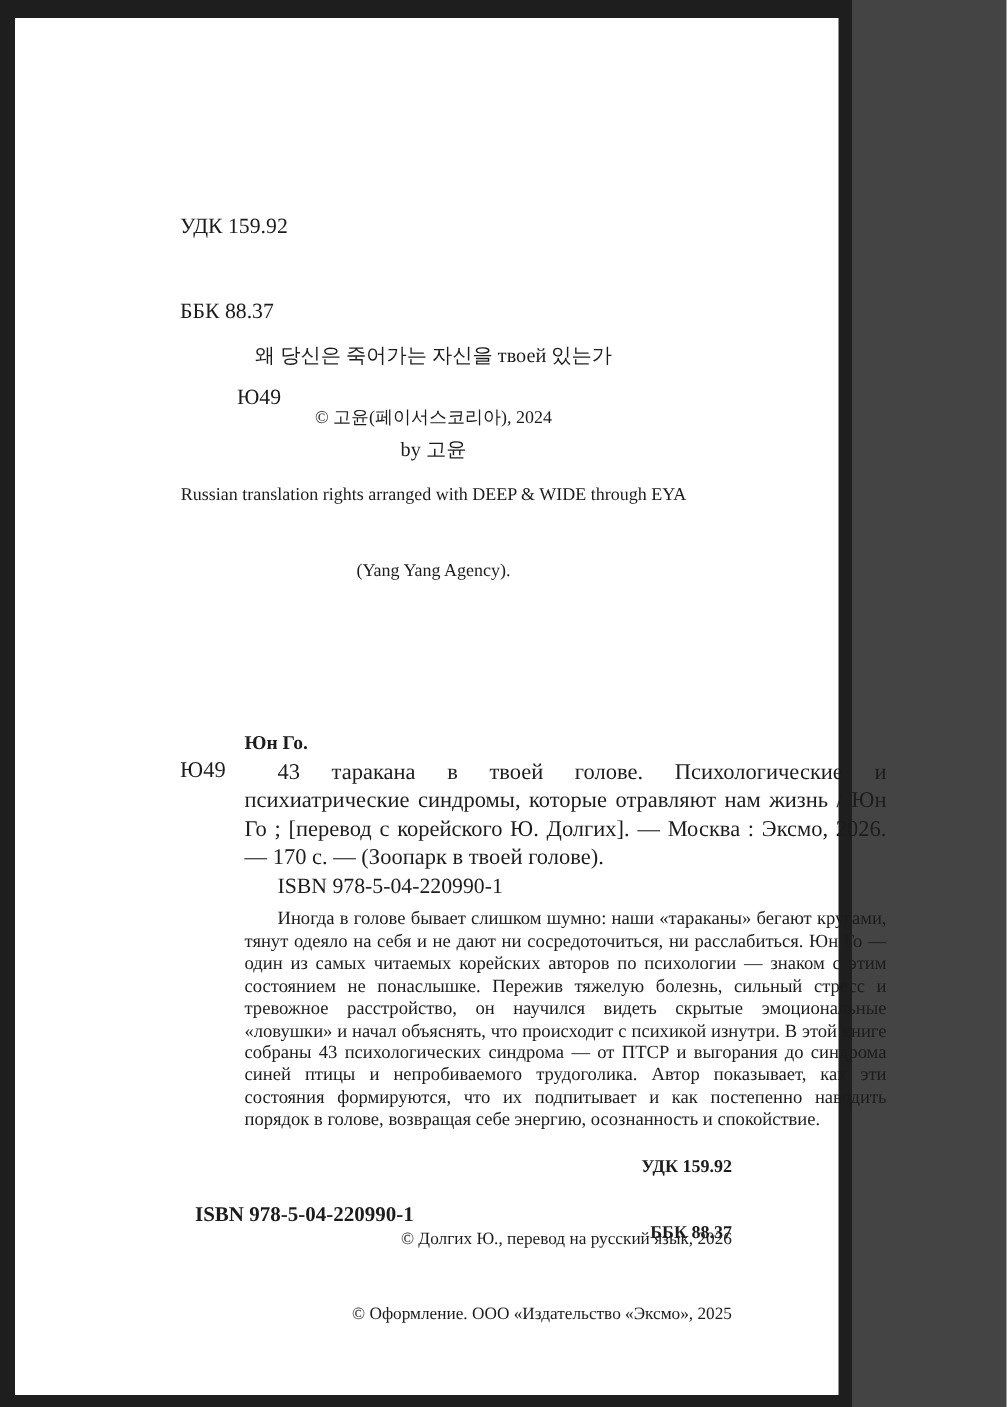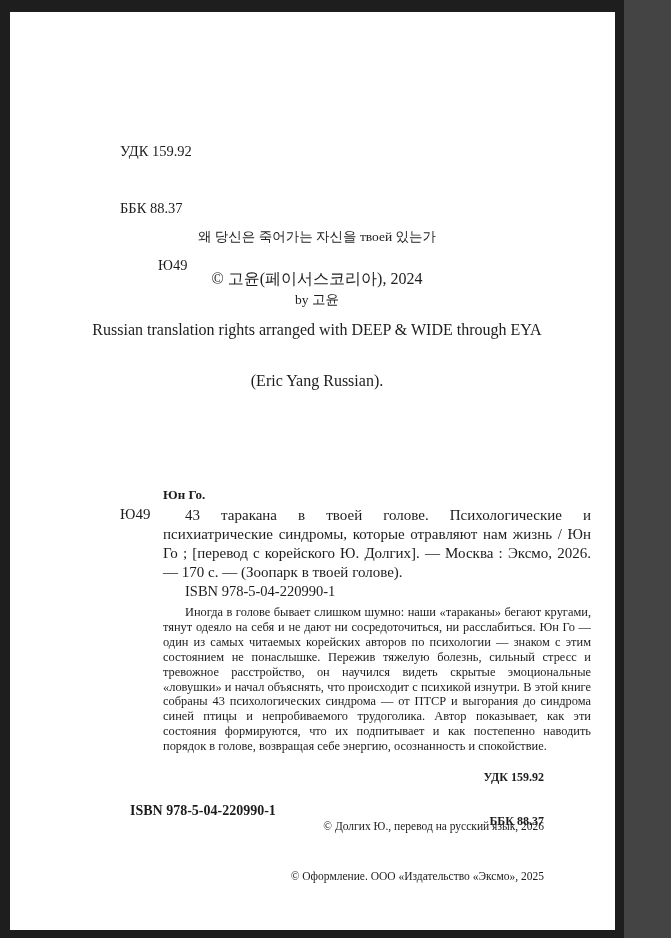--- a/index.html
+++ b/index.html
@@ -9,39 +9,39 @@
   }
   *{box-sizing:border-box;margin:0;padding:0;}
   body{
     margin:0;
     background:#444;
     font-family:"Liberation Serif","DejaVu Serif",serif;
     color:var(--ink);
   }
   .frame{
     position:relative;
-    width:624px;height:938px;
+    width:568px;height:938px;
     background:var(--frame);
   }
   .page{
     position:absolute;
     left:10px;top:12px;right:9px;bottom:8px; 
     background:var(--paper);
   }
   .page *{position:absolute;white-space:pre;}
   
   .top-codes{left:110px;top:92px;font-size:14.5px;line-height:19px;}
   .top-codes div{position:static;}
   .top-codes .sign{padding-left:38px;}
   
   .korean-block{left:20px;right:11px;top:172px;text-align:center;
     font-size:13.5px;line-height:21px;}
   .korean-block div{position:static;white-space:pre;}
   .rights-block{left:20px;right:11px;top:224px;text-align:center;
-    font-size:16px;line-height:17px;}
+    font-size:12px;line-height:17px;}
   .rights-block div{position:static;white-space:pre;}
   
   .catalog-author{left:153px;top:475px;font-size:13px;font-weight:bold;}
   .catalog-code{left:110px;top:494px;font-size:15px;}
   .catalog-desc{left:153px;top:494px;width:428px;
     font-size:15px;line-height:19px;text-align:justify;text-indent:22px;
     white-space:normal;}
   .isbn-center{left:175px;top:571px;font-size:14.5px;}
   
   .annotation{left:153px;top:593px;width:428px;
@@ -69,21 +69,21 @@
     </div>
 
     <div class="korean-block">
       <div>왜 당신은 죽어가는 자신을 твоей 있는가</div>
       <div>by 고윤</div>
     </div>
 
     <div class="rights-block">
       <div>© 고윤(페이서스코리아), 2024</div>
       <div>Russian translation rights arranged with DEEP &amp; WIDE through EYA</div>
-      <div>(Eric Yang Russian).</div>
+      <div>(Yang Yang Agency).</div>
     </div>
 
     <div class="catalog-author">Юн Го.</div>
     <div class="catalog-code">Ю49</div>
     <div class="catalog-desc">43 таракана в твоей голове. Психологические и психиатрические синдромы, которые отравляют нам жизнь / Юн Го ; [перевод с корейского Ю. Долгих]. — Москва : Эксмо, 2026. — 170 с. — (Зоопарк в твоей голове).</div>
 
     <div class="isbn-center">ISBN 978-5-04-220990-1</div>
 
     <div class="annotation">Иногда в голове бывает слишком шумно: наши «тараканы» бегают кругами, тянут одеяло на себя и не дают ни сосредоточиться, ни расслабиться. Юн Го — один из самых читаемых корейских авторов по психологии — знаком с этим состоянием не понаслышке. Пережив тяжелую болезнь, сильный стресс и тревожное расстройство, он научился видеть скрытые эмоциональные «ловушки» и начал объяснять, что происходит с психикой изнутри. В этой книге собраны 43 психологических синдрома — от ПТСР и выгорания до синдрома синей птицы и непробиваемого трудоголика. Автор показывает, как эти состояния формируются, что их подпитывает и как постепенно наводить порядок в голове, возвращая себе энергию, осознанность и спокойствие.</div>
 

